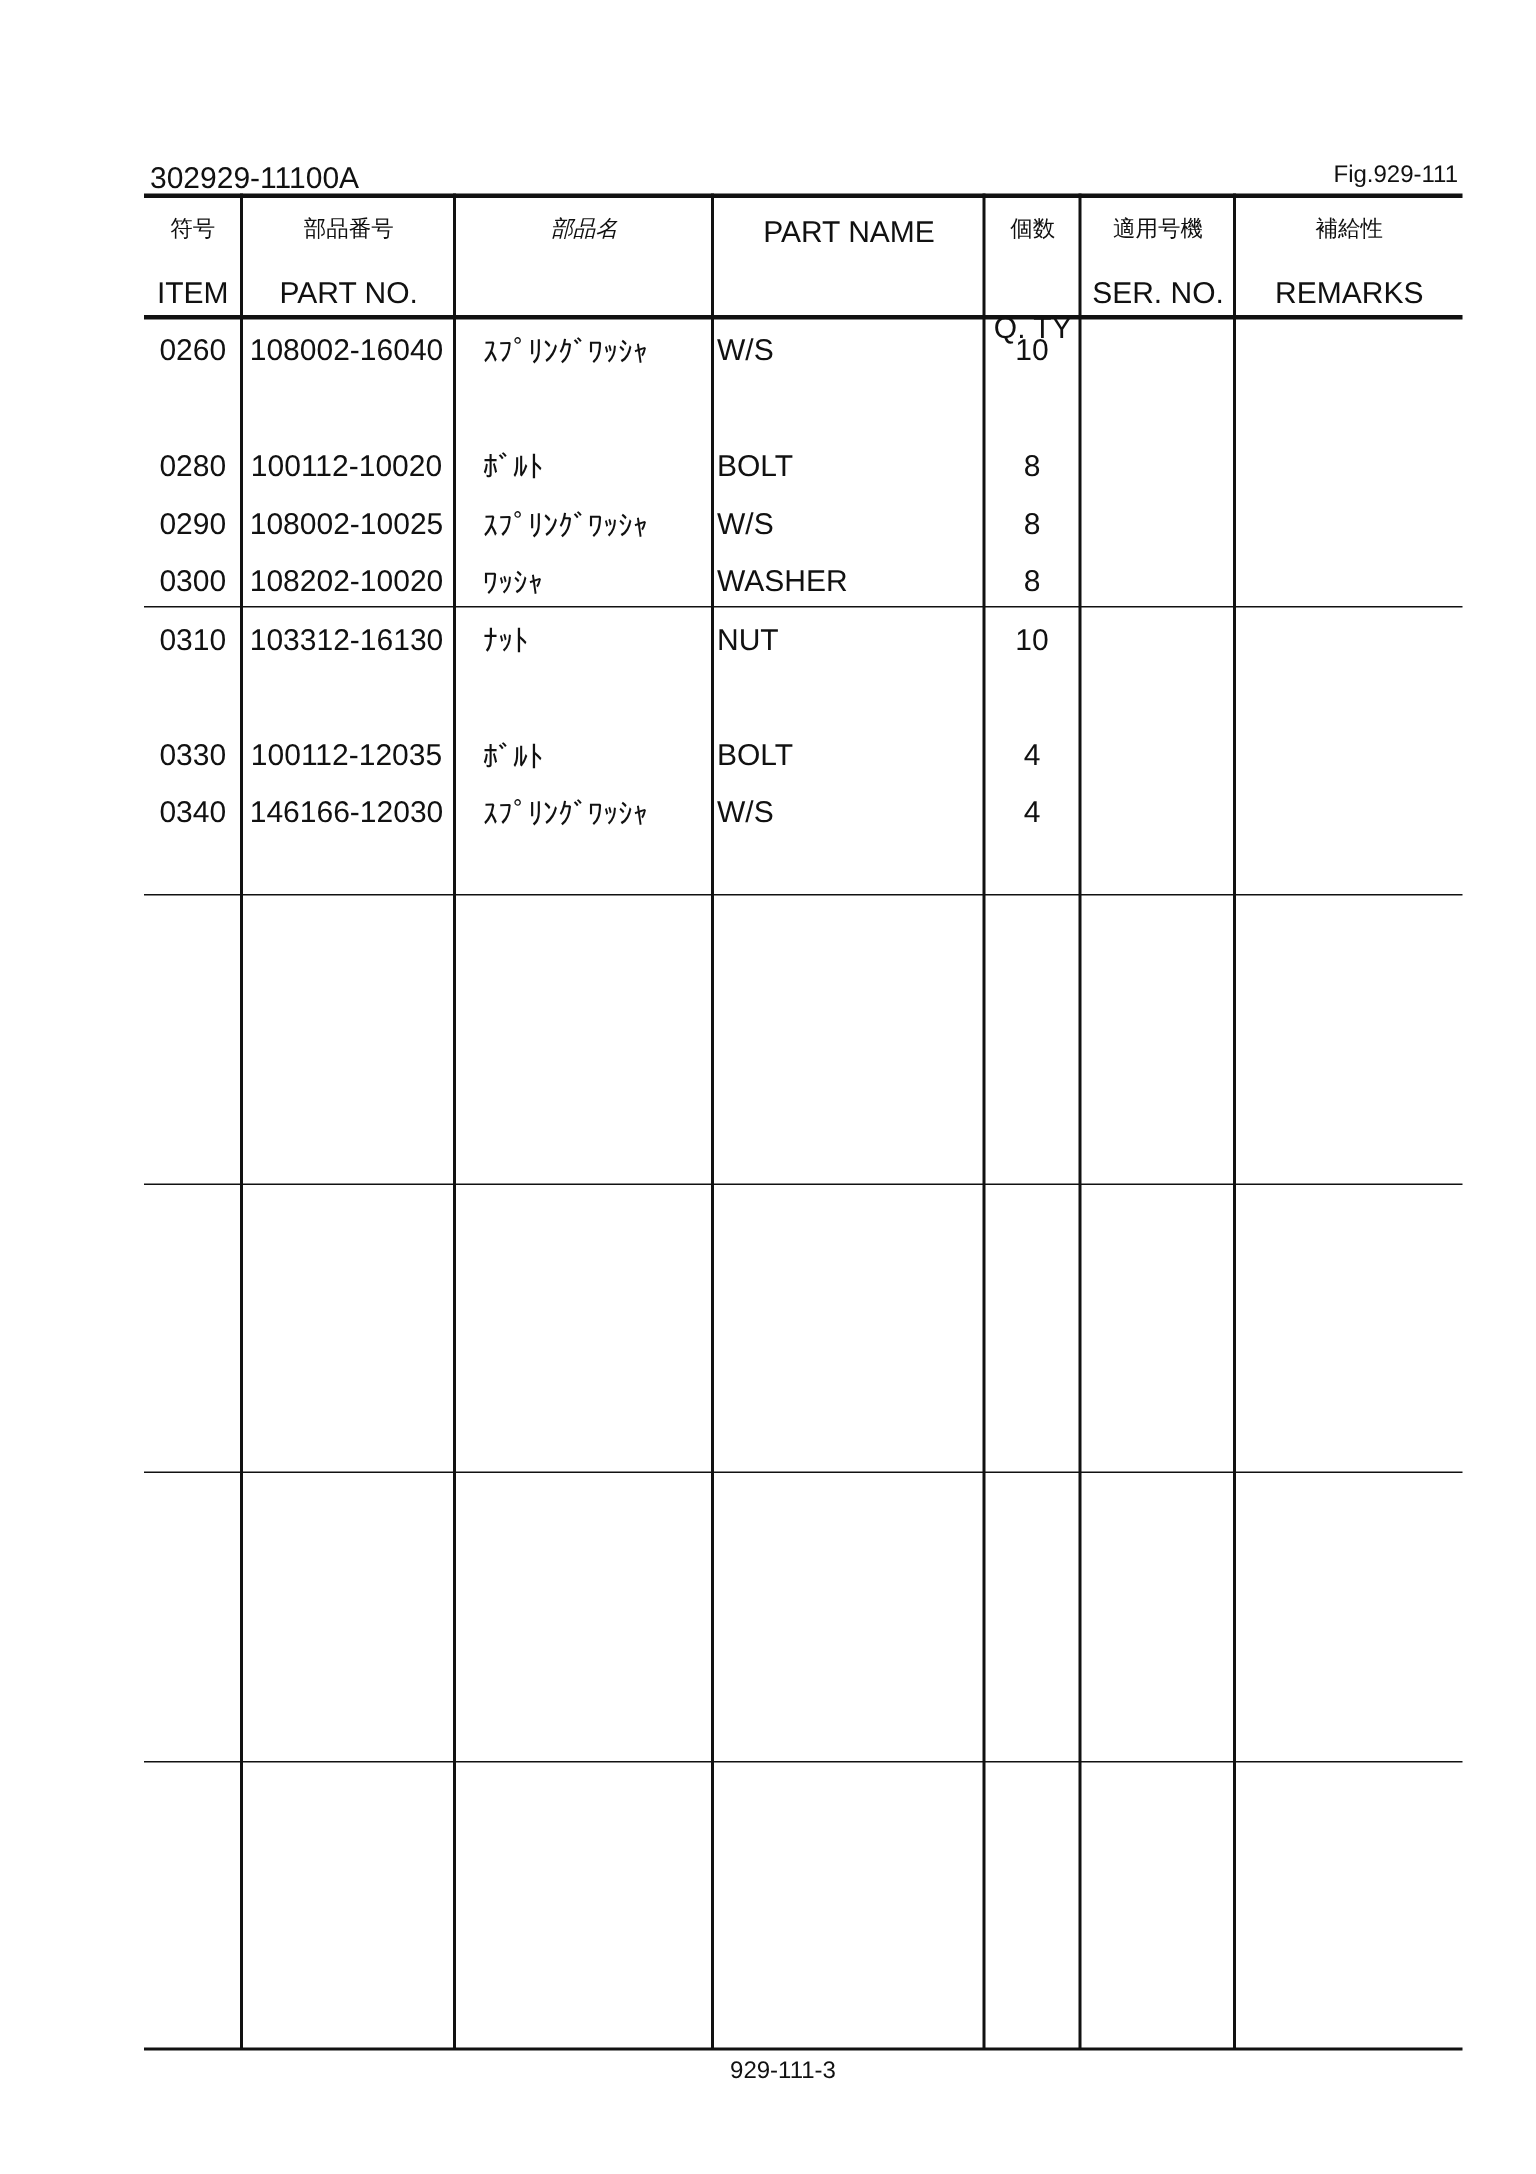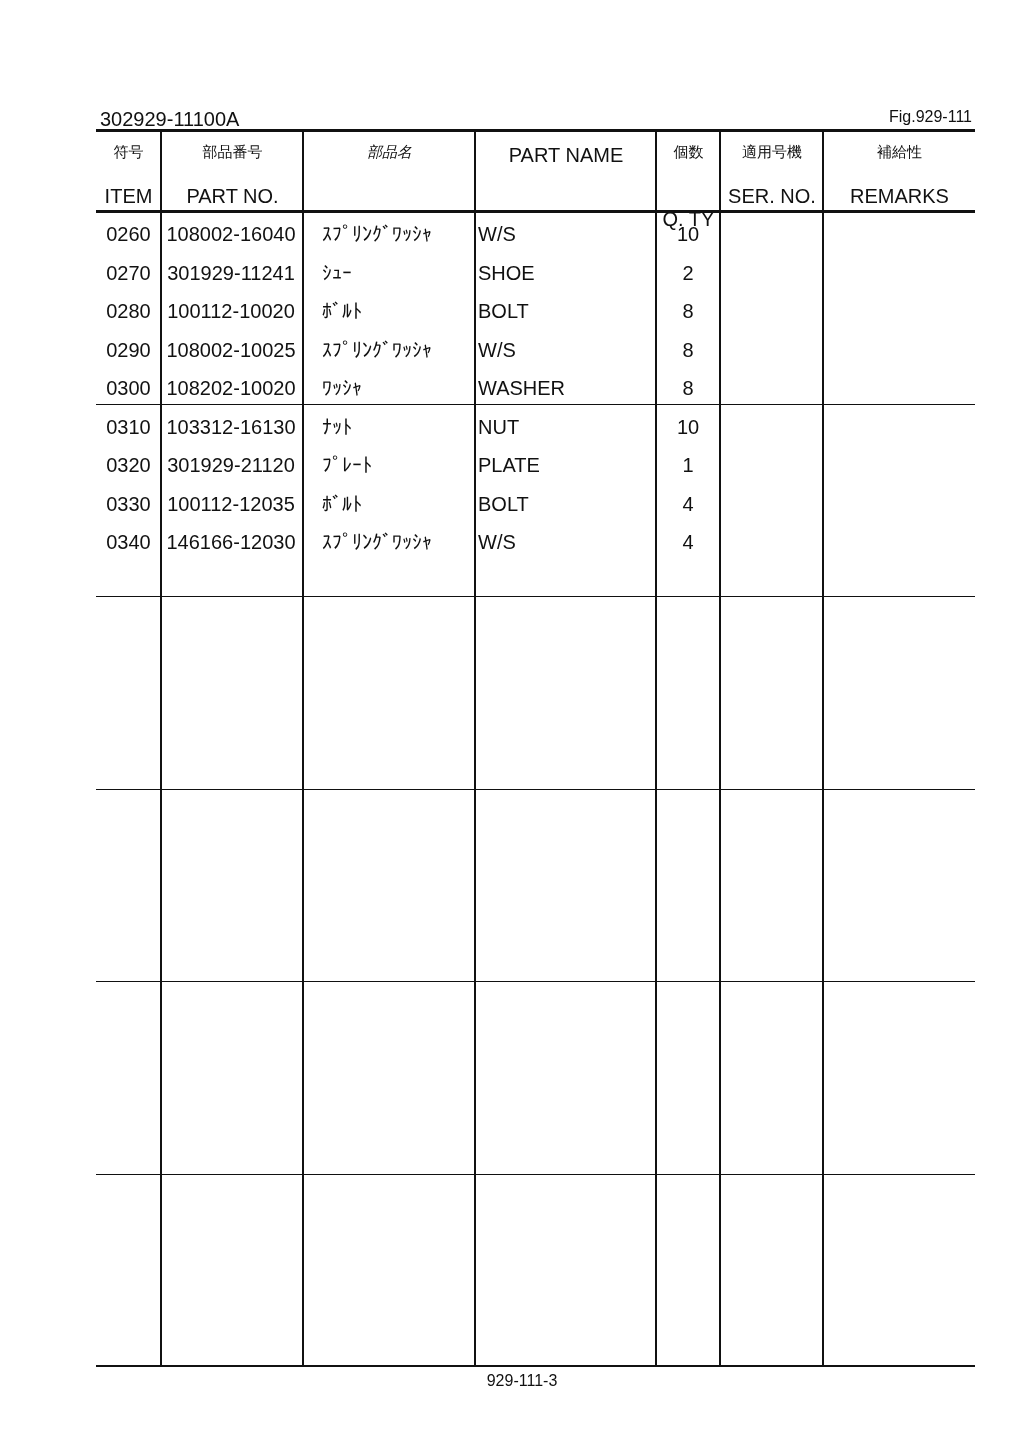--- a/index.html
+++ b/index.html
@@ -58,27 +58,20 @@
   <div class="hcell en" style="left:625px;width:102px;top:56px;">SER. NO.</div>
   <div class="hcell en" style="left:728px;width:151px;top:56px;">REMARKS</div>
 
   <div style="position:absolute;left:0;top:94px;width:879px;height:24px;">
     <div class="cell c-item">0260</div>
     <div class="cell c-pno">108002-16040</div>
     <div class="cell c-jname">ｽﾌﾟﾘﾝｸﾞﾜｯｼｬ</div>
     <div class="cell c-ename">W/S</div>
     <div class="cell c-qty">10</div>
   </div>
-  <div style="position:absolute;left:0;top:133px;width:879px;height:24px;">
-    <div class="cell c-item">0270</div>
-    <div class="cell c-pno">301929-11241</div>
-    <div class="cell c-jname">ｼｭｰ</div>
-    <div class="cell c-ename">SHOE</div>
-    <div class="cell c-qty">2</div>
-  </div>
   <div style="position:absolute;left:0;top:171px;width:879px;height:24px;">
     <div class="cell c-item">0280</div>
     <div class="cell c-pno">100112-10020</div>
     <div class="cell c-jname">ﾎﾞﾙﾄ</div>
     <div class="cell c-ename">BOLT</div>
     <div class="cell c-qty">8</div>
   </div>
   <div style="position:absolute;left:0;top:210px;width:879px;height:24px;">
     <div class="cell c-item">0290</div>
     <div class="cell c-pno">108002-10025</div>
@@ -93,27 +86,20 @@
     <div class="cell c-ename">WASHER</div>
     <div class="cell c-qty">8</div>
   </div>
   <div style="position:absolute;left:0;top:287px;width:879px;height:24px;">
     <div class="cell c-item">0310</div>
     <div class="cell c-pno">103312-16130</div>
     <div class="cell c-jname">ﾅｯﾄ</div>
     <div class="cell c-ename">NUT</div>
     <div class="cell c-qty">10</div>
   </div>
-  <div style="position:absolute;left:0;top:325px;width:879px;height:24px;">
-    <div class="cell c-item">0320</div>
-    <div class="cell c-pno">301929-21120</div>
-    <div class="cell c-jname">ﾌﾟﾚｰﾄ</div>
-    <div class="cell c-ename">PLATE</div>
-    <div class="cell c-qty">1</div>
-  </div>
   <div style="position:absolute;left:0;top:364px;width:879px;height:24px;">
     <div class="cell c-item">0330</div>
     <div class="cell c-pno">100112-12035</div>
     <div class="cell c-jname">ﾎﾞﾙﾄ</div>
     <div class="cell c-ename">BOLT</div>
     <div class="cell c-qty">4</div>
   </div>
   <div style="position:absolute;left:0;top:402px;width:879px;height:24px;">
     <div class="cell c-item">0340</div>
     <div class="cell c-pno">146166-12030</div>

